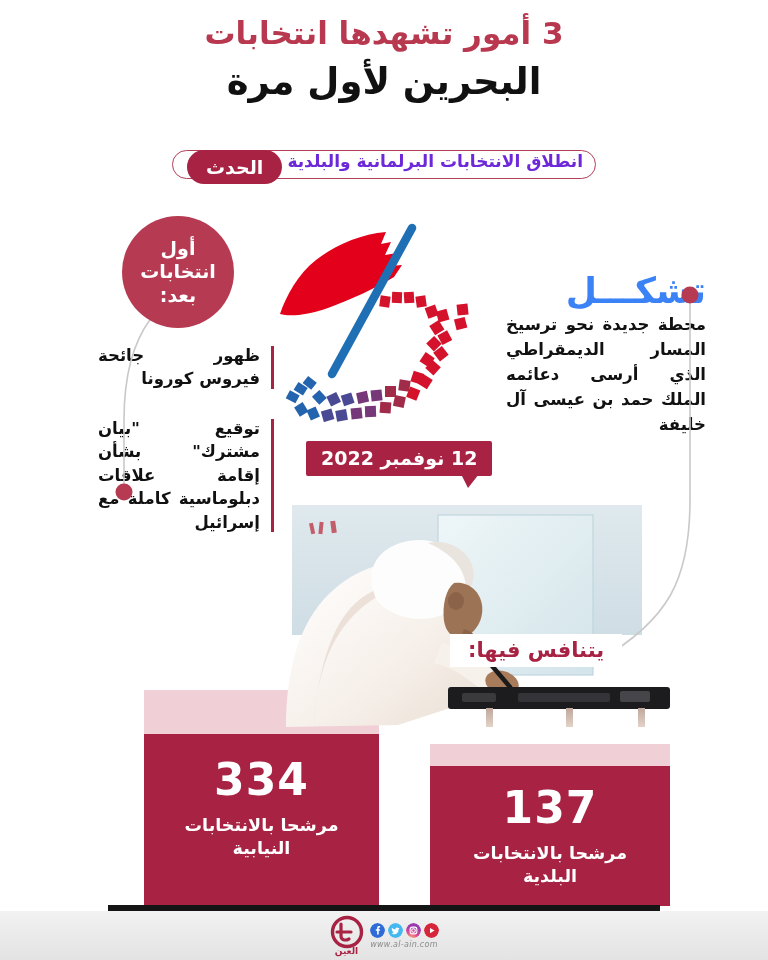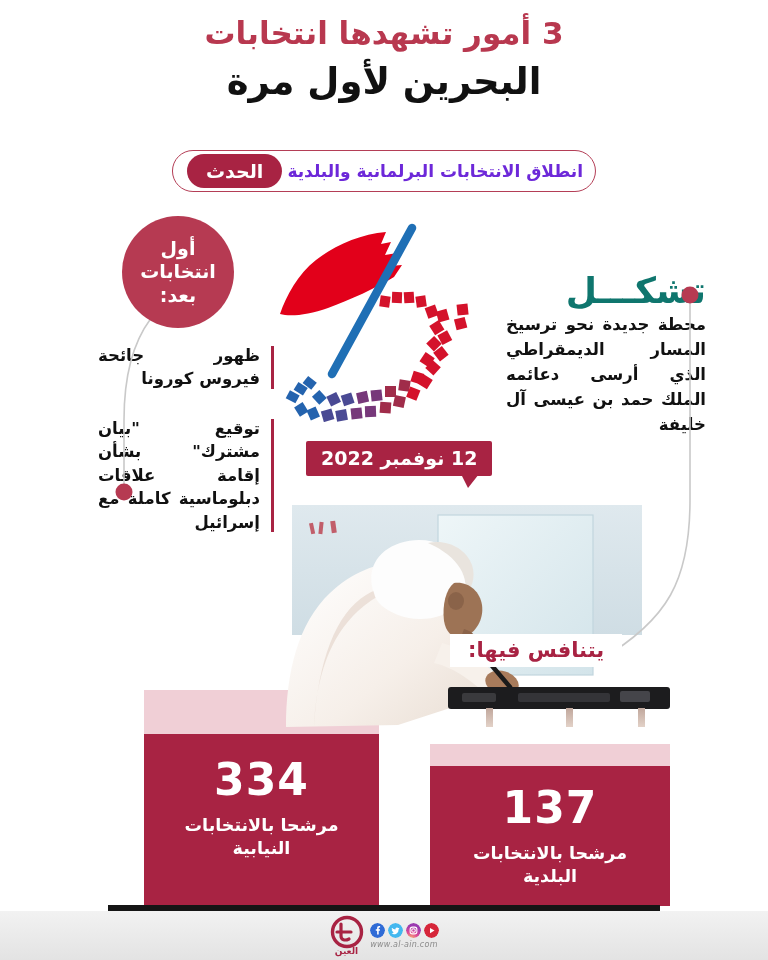--- a/index.html
+++ b/index.html
@@ -20,23 +20,23 @@
     letter-spacing:-0.2px; direction:rtl;
   }
   .title-line2 {
     color:#111111; font-size:37px; font-weight:bold; line-height:1.28;
     margin-top:4px; direction:rtl;
   }
 
   
   .event-row {
     position:absolute; top:150px; left:50%; transform:translateX(-50%);
-    display:flex; flex-direction:row-reverse; align-items:center;
+    display:flex; flex-direction:row-reverse; align-items:flex-start;
     border:1.6px solid #B43E56; border-radius:22px;
-    height:42px; padding:0 0 0 14px; background:#fff;
+    height:29px; padding:0 0 0 14px; background:#fff;
   }
   .event-chip {
     background:#A82343; color:#ffffff; font-size:19px; font-weight:bold;
     border-radius:22px; height:34px; line-height:34px; padding:0 19px;
     margin:-1px -1px -1px 0; white-space:nowrap;
   }
   .event-desc {
     color:#6d28d9; font-size:17px; font-weight:bold; padding:0 12px 0 6px;
     white-space:nowrap;
   }
@@ -57,21 +57,21 @@
     position:absolute; right:-14px; top:2px; bottom:2px; width:3px; background:#A82343;
   }
   .left-item .txt {
     color:#111; font-size:16.5px; font-weight:bold; line-height:1.42;
     text-align:justify; text-align-last:right; direction:rtl;
   }
 
   
   .right-block { position:absolute; right:62px; top:272px; width:200px; text-align:right; }
   .right-head {
-    color:#0f766e; font-size:36px; font-weight:bold; line-height:1.05;
+    color:#3b82f6; font-size:36px; font-weight:bold; line-height:1.05;
     letter-spacing:-0.5px; margin-bottom:2px;
   }
   .right-body {
     color:#111; font-size:16.5px; font-weight:bold; line-height:1.52;
     direction:rtl; text-align:justify; text-align-last:right;
   }
 
   
   .logo { position:absolute; left:272px; top:222px; width:220px; height:200px; z-index:5; }
 

